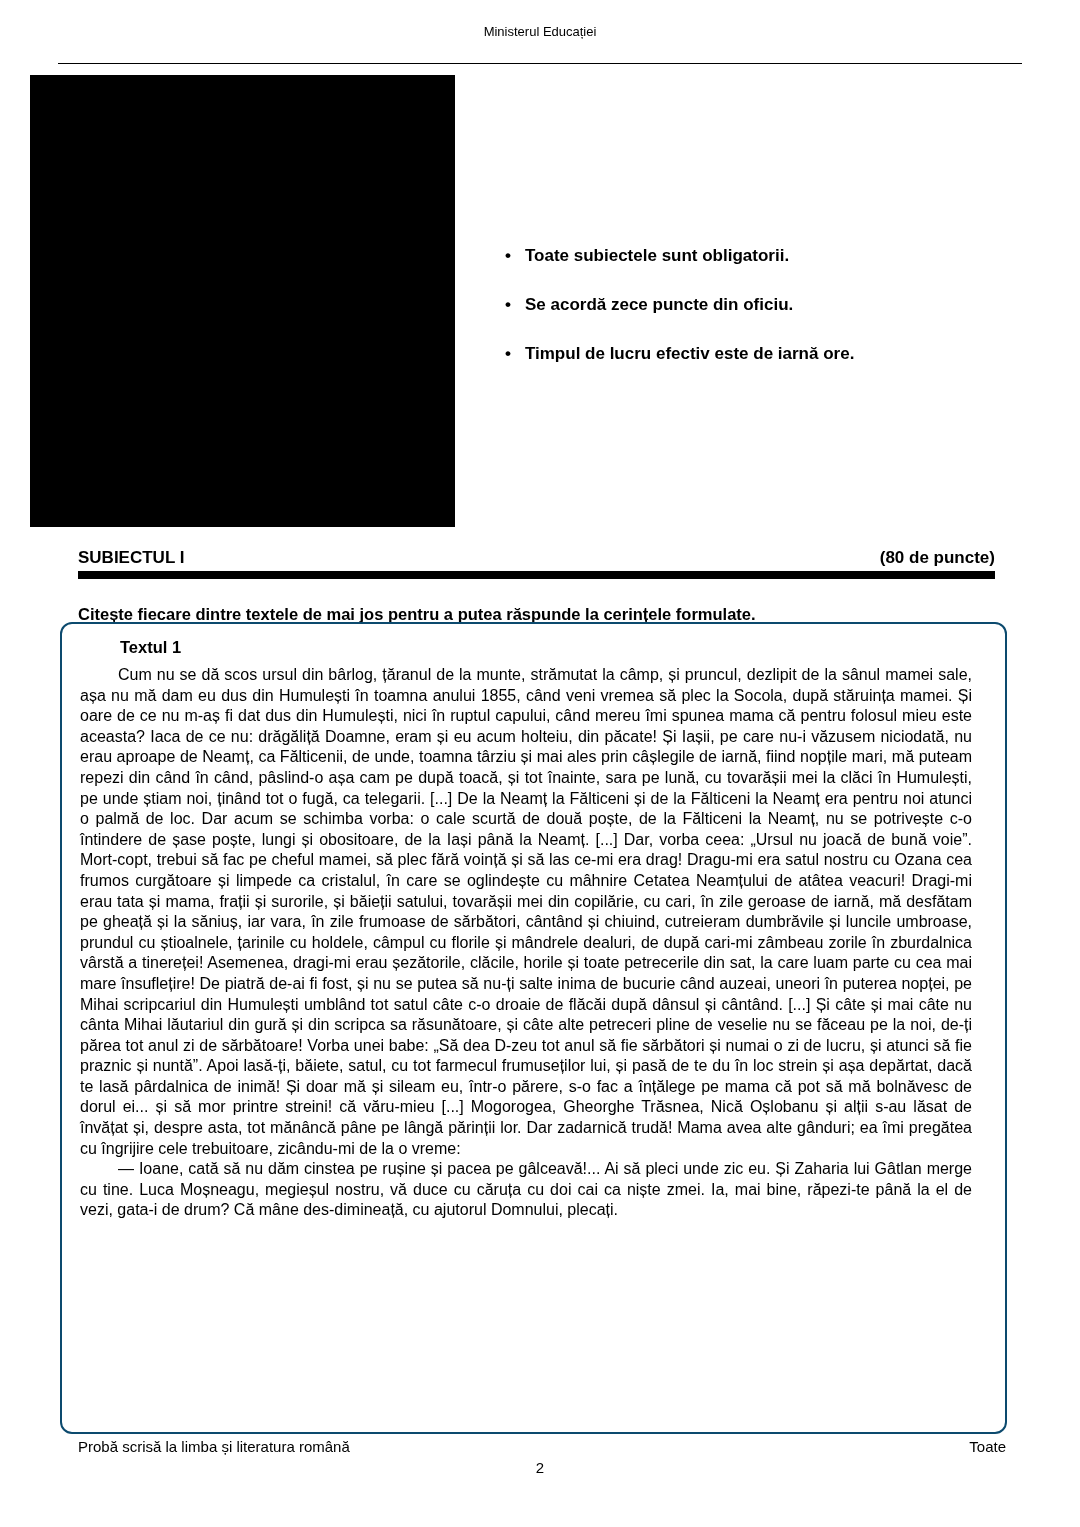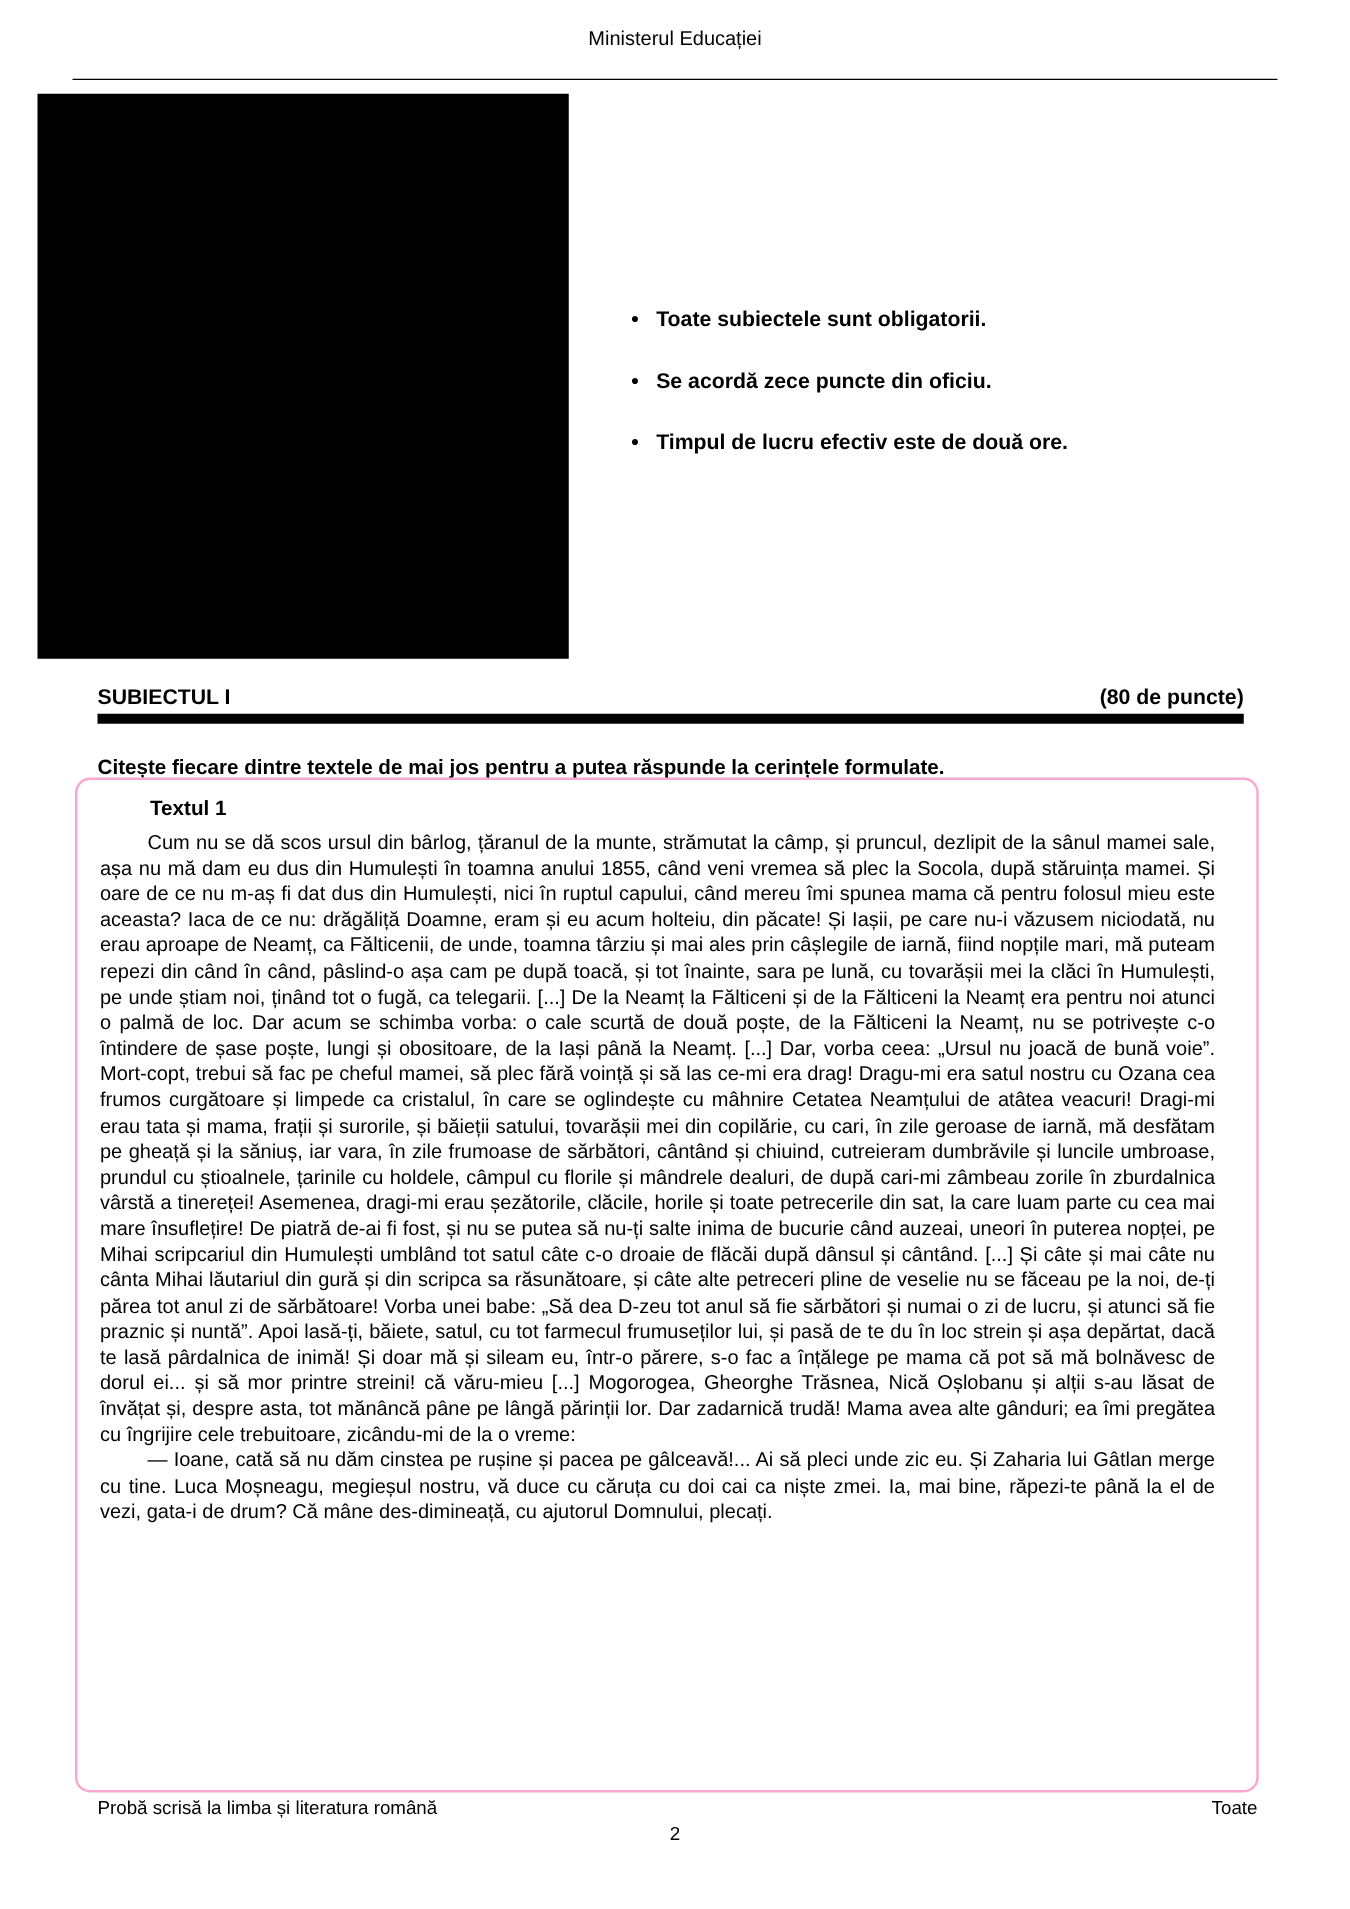--- a/index.html
+++ b/index.html
@@ -11,21 +11,21 @@
     font-family: "Liberation Sans", sans-serif;
     color: #000;
     overflow: hidden;
   }
   .header {
     position: absolute;
     top: 22px;
     left: 0;
     width: 100%;
     text-align: center;
-    font-size: 16px;
+    font-size: 13px;
     line-height: 19px;
   }
   .header-rule {
     position: absolute;
     top: 63px;
     left: 58px;
     width: 964px;
     border-top: 1.5px solid #000;
   }
   .redacted-box {
@@ -75,21 +75,21 @@
     font-weight: bold;
     font-size: 16.5px;
     margin-top: 16px;
   }
   .text-box {
     position: absolute;
     left: 60px;
     top: 622px;
     width: 947px;
     height: 812px;
-    border: 2px solid #f9a8d4;
+    border: 2px solid #0c4a6e;
     border-radius: 12px;
     padding: 14px 33px 10px 18px;
   }
   .text-box-title {
     font-weight: bold;
     font-size: 16.5px;
     margin-left: 40px;
     margin-bottom: 8px;
   }
   .text-body p {
@@ -131,21 +131,21 @@
   <div class="notice-item">
     <span class="notice-bullet">•</span>
     <span>Toate subiectele sunt obligatorii.</span>
   </div>
   <div class="notice-item">
     <span class="notice-bullet">•</span>
     <span>Se acordă zece puncte din oficiu.</span>
   </div>
   <div class="notice-item">
     <span class="notice-bullet">•</span>
-    <span>Timpul de lucru efectiv este de două ore.</span>
+    <span>Timpul de lucru efectiv este de iarnă ore.</span>
   </div>
 </div>
 
 <div class="subject-row">
   <span>SUBIECTUL I</span>
   <span>(80 de puncte)</span>
 </div>
 
 <div class="instruction">Citește fiecare dintre textele de mai jos pentru a putea răspunde la cerințele formulate.</div>
 

